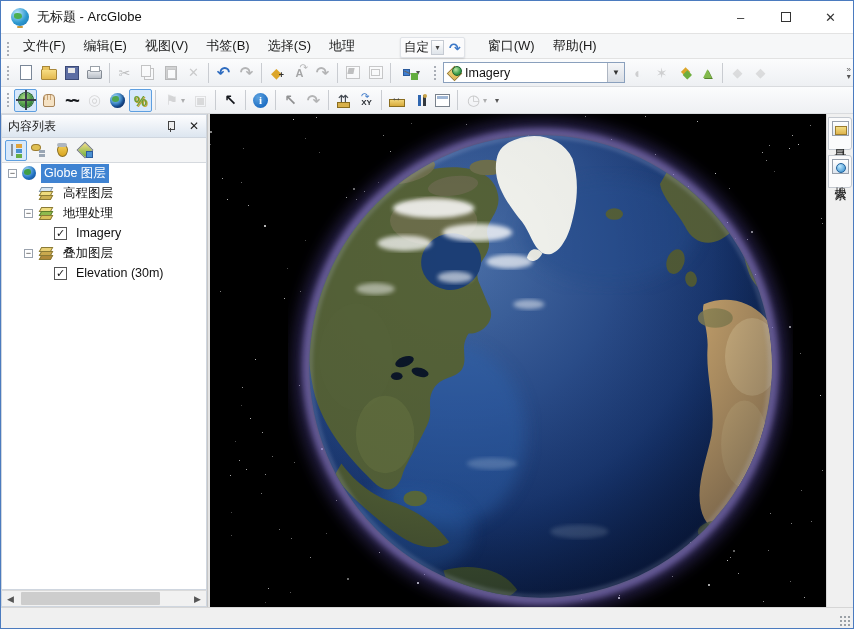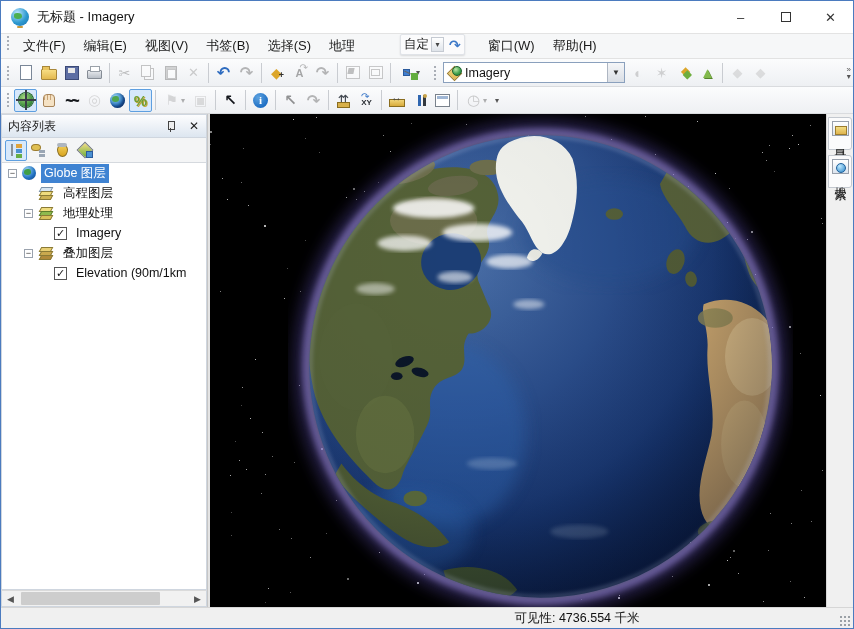--- a/index.html
+++ b/index.html
@@ -11,21 +11,21 @@
   .app-icon{width:18px;height:18px;margin:0 8px 0 10px;border-radius:50%;
     background:radial-gradient(circle at 35% 30%,#bfe6ff,#2e9ad0 55%,#1a6fae);position:relative;flex:none;}
   .app-icon::before{content:"";position:absolute;left:3px;top:5px;width:8px;height:6px;background:#4caf50;border-radius:40% 60% 50% 50%;}
   .app-icon::after{content:"";position:absolute;left:6px;bottom:-2px;width:6px;height:2px;background:#c79a3d;border-radius:1px;}
   .title{font-size:13px;color:#111;}
   .wc{margin-left:auto;display:flex;height:100%;}
   .wc-btn{width:45px;height:100%;display:flex;align-items:center;justify-content:center;font-size:13px;color:#333;}
   .wc-btn .maxbox{width:10px;height:10px;border:1px solid #333;display:block;}
 
   
-  .menubar{height:25px;background:#f6f7f8;display:flex;align-items:flex-start;border-bottom:1px solid #e2e2e2;position:relative;}
+  .menubar{height:25px;background:#f6f7f8;display:flex;align-items:flex-end;border-bottom:1px solid #e2e2e2;position:relative;}
   .grip{width:4px;height:18px;margin:0 5px 0 4px;flex:none;
     background-image:radial-gradient(circle,#a9aeb6 1px,transparent 1.2px);background-size:4px 4px;background-position:1px 1px;}
   .menu-item{padding:3px 9px;font-size:13px;color:#1a1a1a;white-space:nowrap;}
   .menu-item.clip{max-width:34px;overflow:hidden;padding-right:0;}
   .customize-frag{display:flex;align-items:center;margin-left:46px;background:#fbfbfc;border:1px solid #e0e3e8;border-radius:2px;padding:1px 3px;box-shadow:0 1px 2px rgba(0,0,0,.12);}
   .customize-frag .lbl{font-size:12.5px;color:#222;}
   .customize-frag .dd{width:13px;height:15px;margin-left:2px;border:1px solid #c5cad2;background:linear-gradient(#fff,#dfe4ea);font-size:8px;color:#444;display:flex;align-items:center;justify-content:center;}
   .customize-frag .curl{color:#3d79c8;font-size:14px;margin-left:5px;font-weight:bold;}
 
   
@@ -175,21 +175,21 @@
   .sb-grip{position:absolute;right:2px;bottom:2px;width:12px;height:12px;
     background-image:radial-gradient(circle,#9aa0a6 1.2px,transparent 1.4px);background-size:4px 4px;}
 </style>
 </head>
 <body>
 
 <div class="win">
 
   <div class="titlebar">
     <span class="app-icon"></span>
-    <span class="title">无标题 - Imagery</span>
+    <span class="title">无标题 - ArcGlobe</span>
     <div class="wc">
       <div class="wc-btn">
           <span>–</span>
         </div>
       <div class="wc-btn">
           <span class="maxbox"></span>
         </div>
       <div class="wc-btn">
           <span>✕</span>
         </div>
@@ -434,21 +434,21 @@
             <span class="tico tico-layers lay-elev">
               <i></i>
               <i></i>
               <i></i>
             </span>
             <span class="lbl">叠加图层</span>
           </div>
           <div class="tree-row" style="padding-left: 38px;">
             <span class="exp-space"></span>
             <span class="cb"></span>
-            <span class="lbl">Elevation (90m/1km</span>
+            <span class="lbl">Elevation (30m)</span>
           </div>
         </div>
       <div class="hscroll">
         <span class="hs-arrow">◀</span>
         <span class="hs-track">
             <span class="hs-thumb"></span>
           </span>
         <span class="hs-arrow">▶</span>
       </div>
     </div>
@@ -796,19 +796,15 @@
           <span class="vlabel">目录</span>
         </div>
         <div class="side-tab">
           <span class="tabico tabico-search"></span>
           <span class="vlabel">搜索</span>
         </div>
       </div>
   </div>
 
   <div class="statusbar">
-    <span class="status-text">
-      <span>可见性:</span>
-      <span>4736.554 千米</span>
-    </span>
     <span class="sb-grip"></span>
   </div>
 </div>
 
 </body></html>

